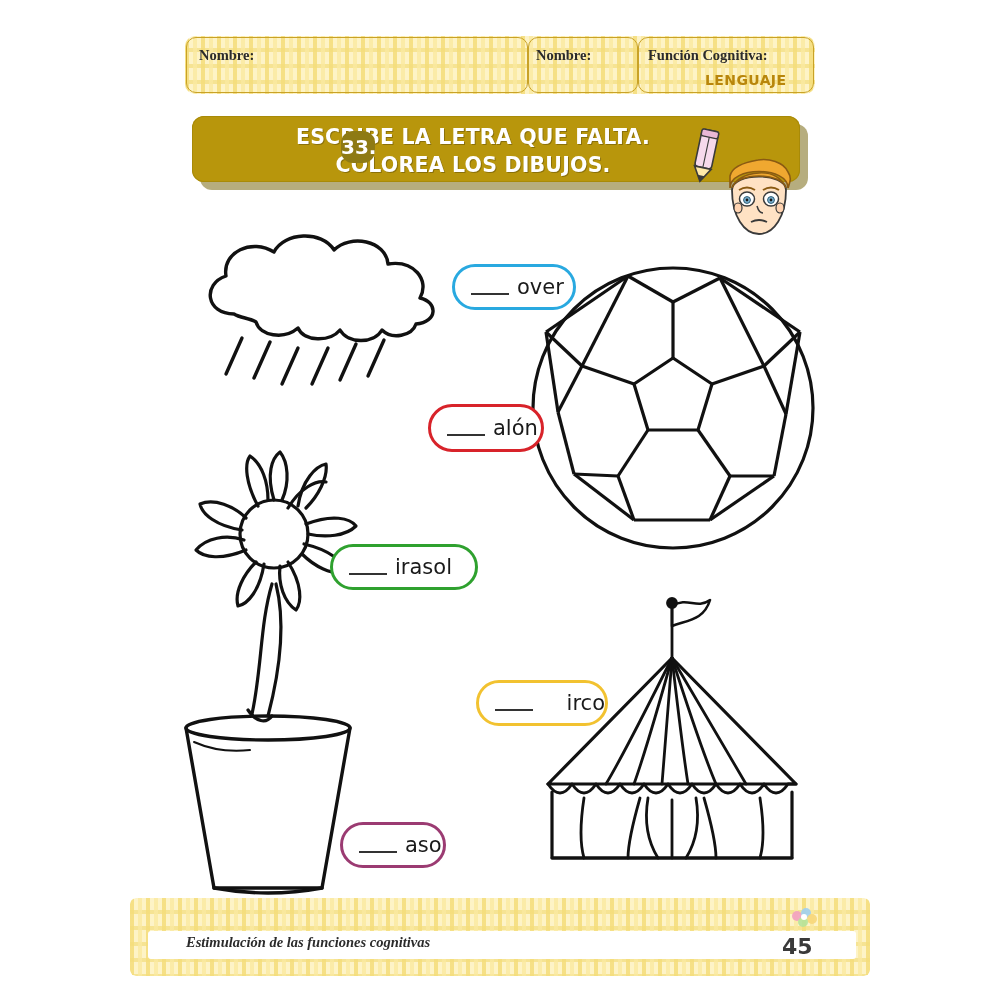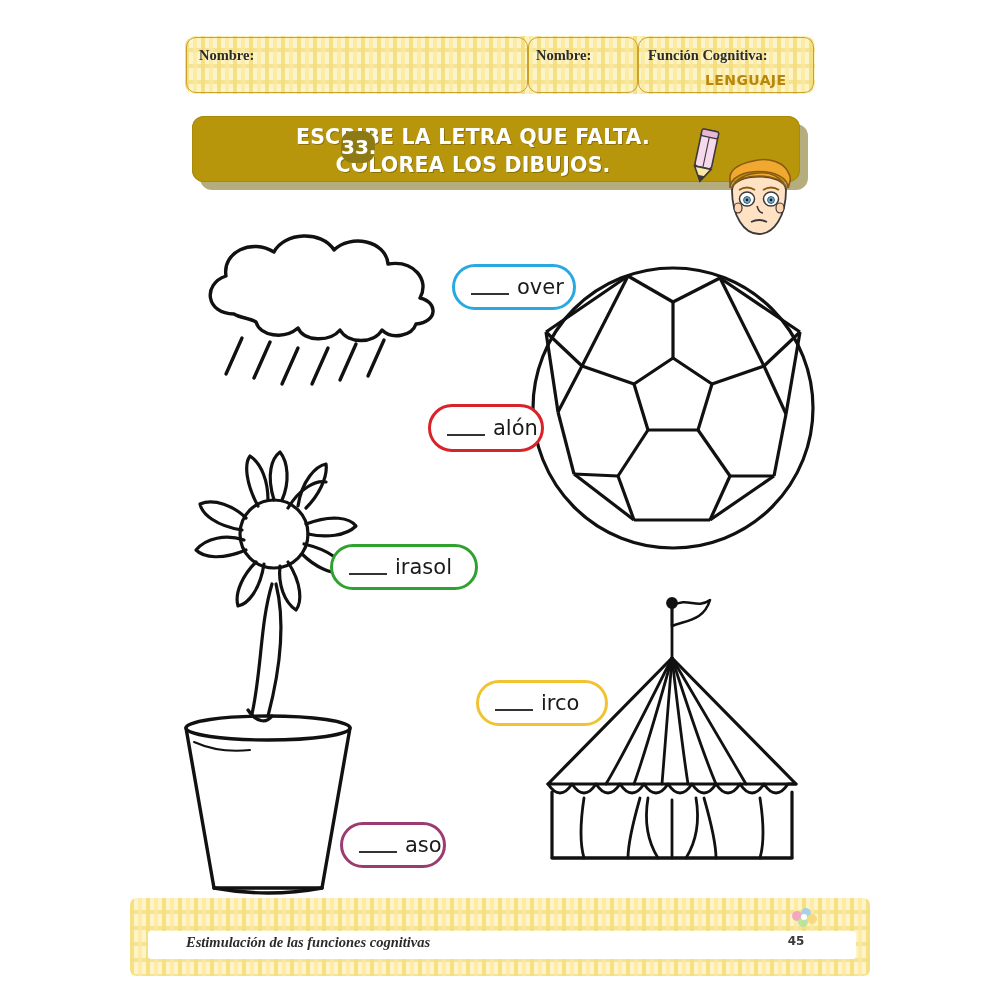--- a/index.html
+++ b/index.html
@@ -161,21 +161,21 @@
     font-size: 14.5px;
     color: #2b2b2b;
     white-space: nowrap;
   }
   #page-number {
     position: absolute;
     left: 782px; top: 934px;
     width: 28px;
     font-family: "DejaVu Sans", sans-serif;
     font-weight: bold;
-    font-size: 12px;
+    font-size: 22px;
     color: #3a3a3a;
     text-align: center;
   }
   #footer-logo { position: absolute; left: 786px; top: 905px; width: 36px; height: 30px; }
 </style>
 </head>
 <body>
 
 <div class="page">
 
@@ -340,21 +340,21 @@
   <div class="pill" style="left:428px; top:404px; width:116px; height:48px; border-color:#d8232a;">
     <span class="blank"></span>
     <span class="word">alón</span>
   </div>
 
   <div class="pill" style="left:330px; top:544px; width:148px; height:46px; border-color:#2fa12f;">
     <span class="blank"></span>
     <span class="word">irasol</span>
   </div>
 
-  <div class="pill" style="left:476px; top:680px; width:132px; height:46px; border-color:#f2c230;">
+  <div class="pill" style="left:476px; top:680px; width:132px; height:46px; border-color:#f2c230;justify-content:space-between;">
     <span class="blank"></span>
     <span class="word">irco</span>
   </div>
 
   <div class="pill" style="left:340px; top:822px; width:106px; height:46px; border-color:#9b3b72;">
     <span class="blank"></span>
     <span class="word">aso</span>
   </div>
 
   <div class="mosaic" id="mosaic-bottom"></div>

